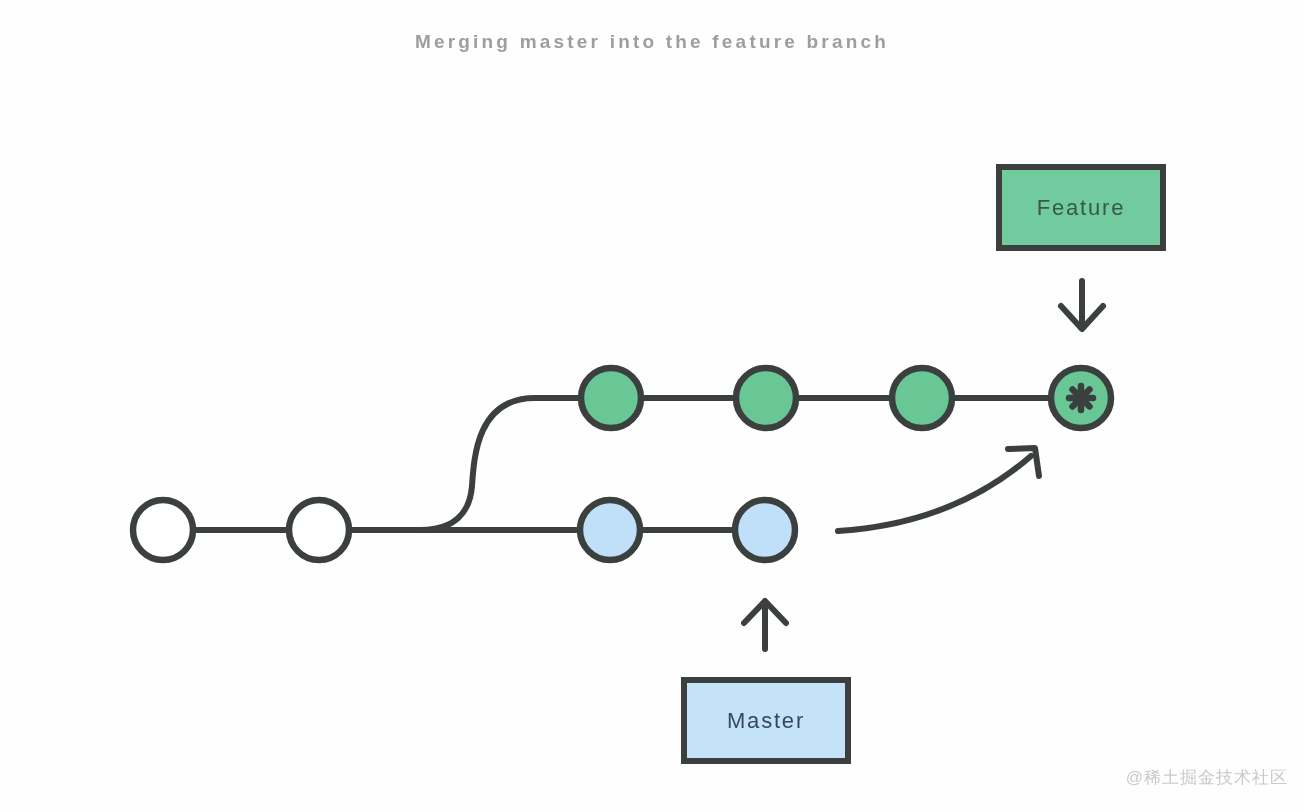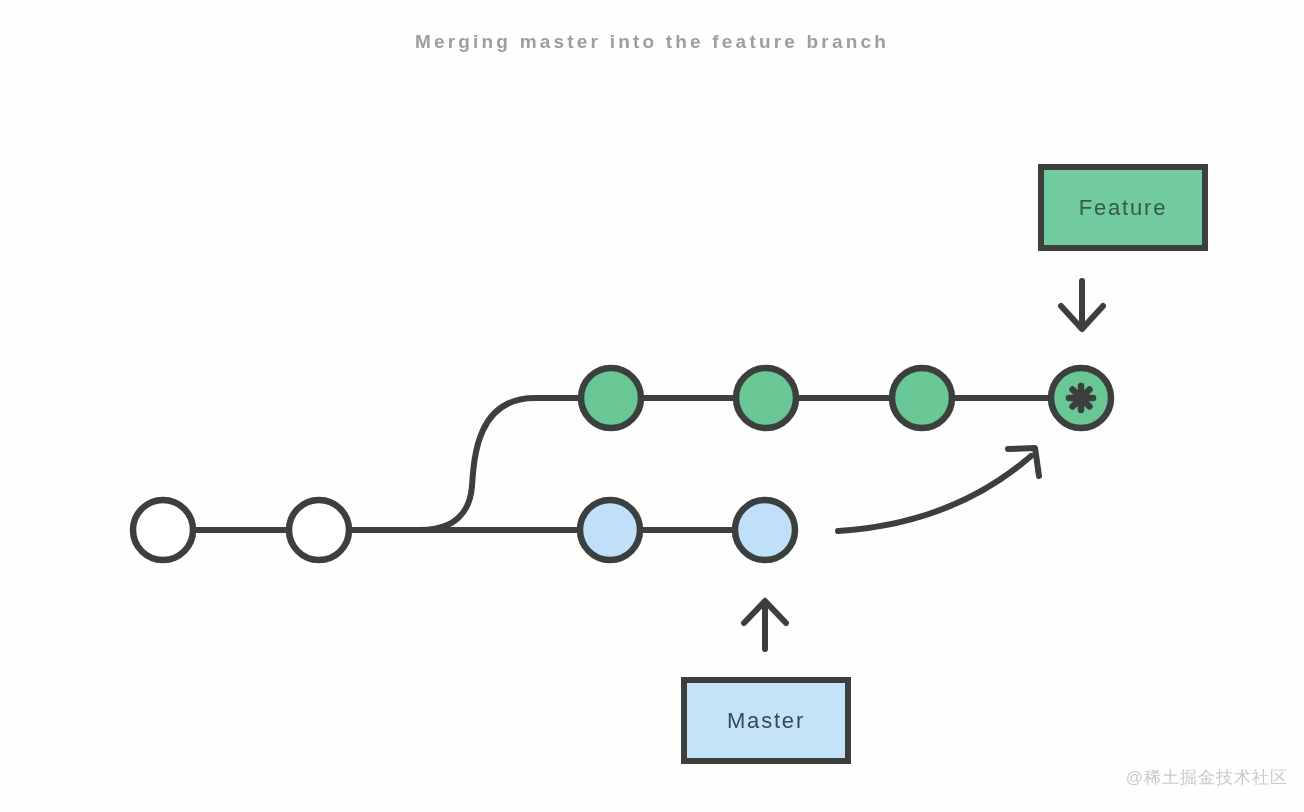--- a/index.html
+++ b/index.html
@@ -37,21 +37,21 @@
   .branch-box{
     position:absolute;
     width:170px;height:87px;
     border:6px solid var(--stroke);
     display:flex;align-items:center;justify-content:center;
     font-size:22px;
     font-weight:500;
     letter-spacing:1.8px;
   }
   .feature-box{
-    left:1038px;top:164px;
+    left:996px;top:164px;
     background:var(--green-box);
     color:var(--feature-text);
   }
   .master-box{
     left:681px;top:677px;
     background:var(--blue-box);
     color:var(--master-text);
   }
   .watermark{
     position:absolute;

